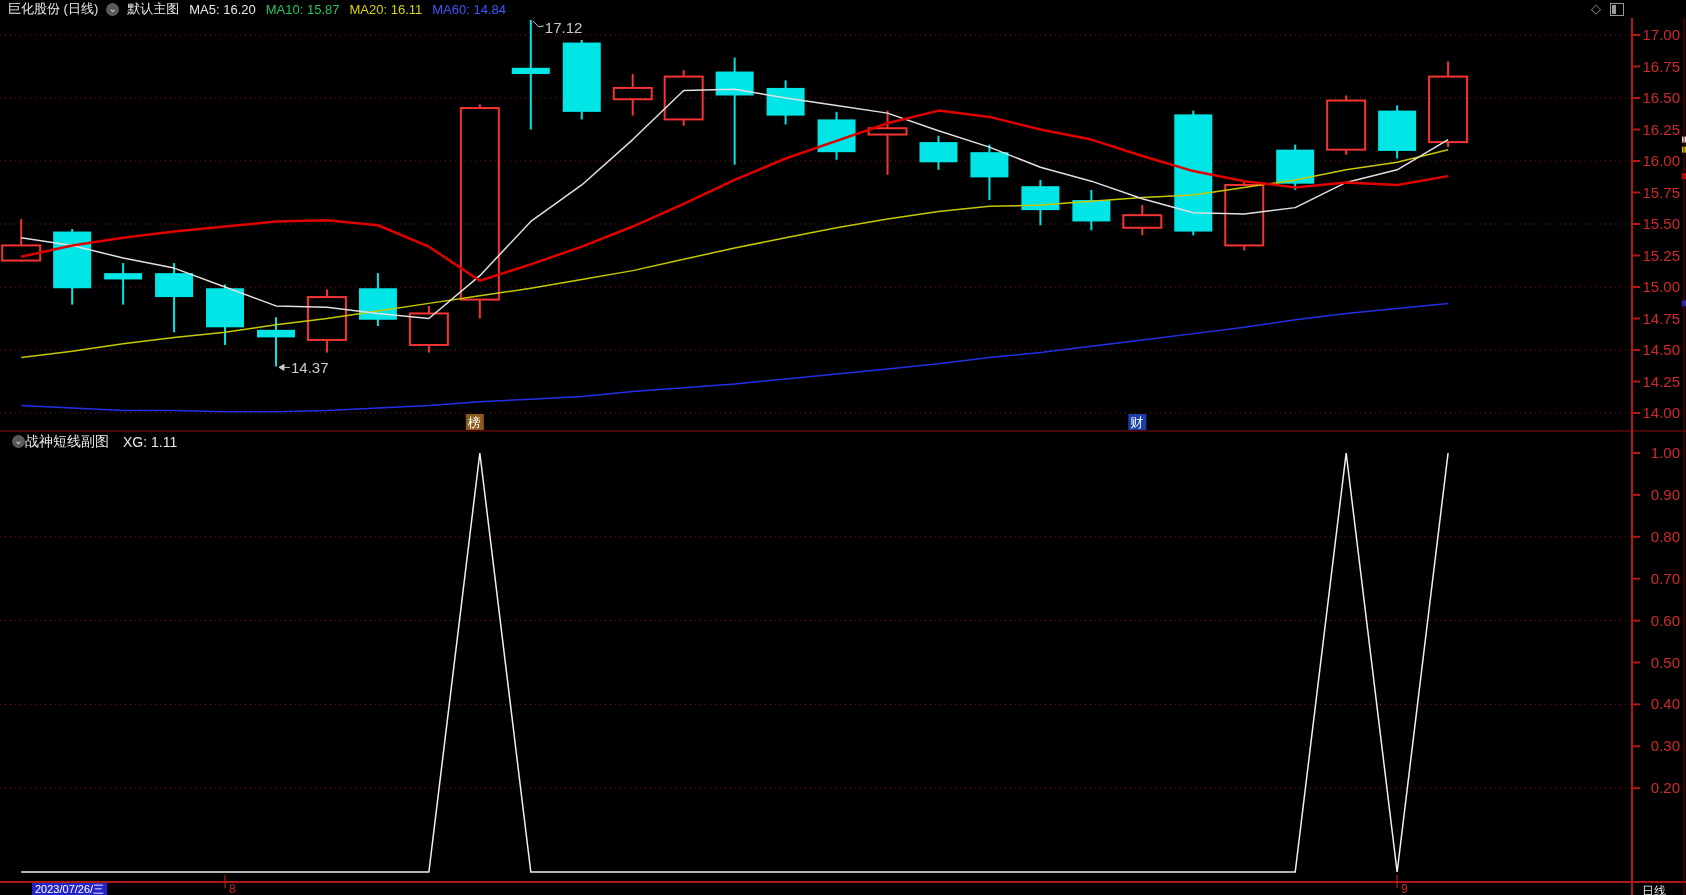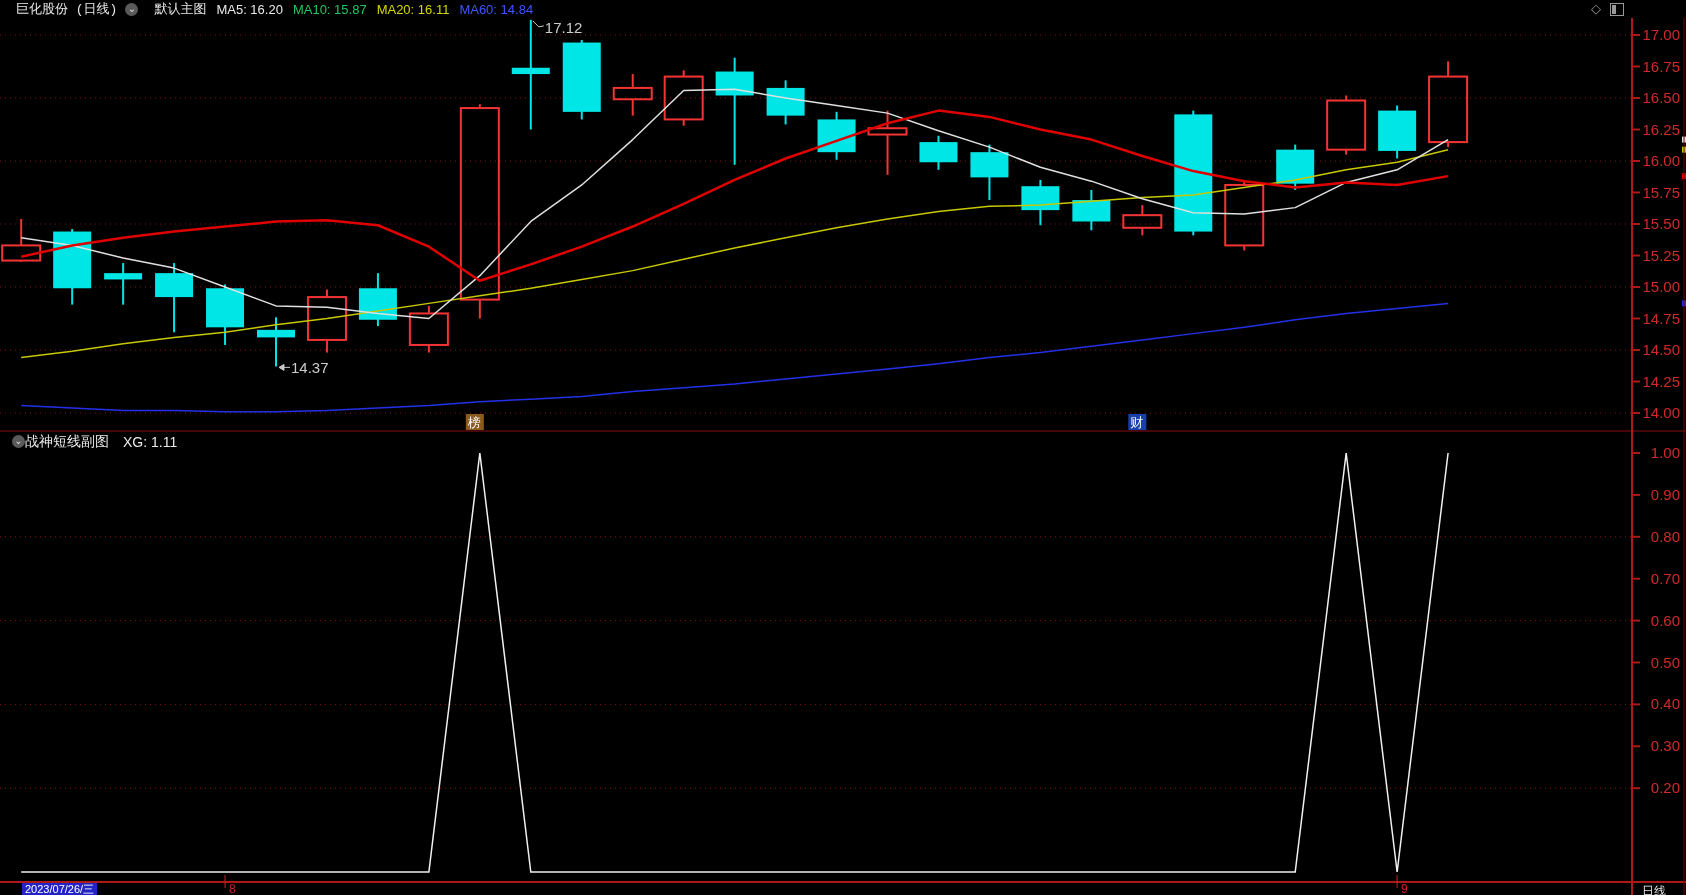--- a/index.html
+++ b/index.html
@@ -1,31 +1,31 @@
 <!DOCTYPE html>
 <html><head>
 <meta charset="utf-8">
 <style>
   html,body{margin:0;padding:0;background:#000;width:1686px;height:895px;overflow:hidden;
     font-family:"Liberation Sans","DejaVu Sans",sans-serif;}
   .bar{position:absolute;left:0;width:1686px;display:flex;align-items:center;color:#e8e8e8;}
   #topbar{top:0;height:18px;font-size:13px;gap:0;}
-  #topbar .t{margin-left:16px;white-space:nowrap;font-family:Liberation Mono, monospace;}
+  #topbar .t{margin-left:8px;white-space:nowrap;}
   .circ{width:13px;height:13px;border-radius:50%;background:#5a5a5a;color:#ddd;font-size:10px;
     line-height:11px;text-align:center;display:inline-block;margin-left:8px;flex:0 0 auto;}
   .ma-item{margin-left:10px;white-space:nowrap;}
   #win-icons{position:absolute;top:1px;right:62px;display:flex;gap:9px;align-items:center;height:16px;}
   .diamond{color:#9a9a9a;font-size:13px;line-height:14px;}
   .paneicon{width:12px;height:11px;border:1px solid #9a9a9a;position:relative;background:#000;}
   .paneicon div{position:absolute;left:1px;top:1px;bottom:1px;width:4px;background:#9a9a9a;}
   #sublabel{top:433px;height:17px;font-size:14px;}
   #sublabel .t{margin-left:0;}
   #sublabel .xg{margin-left:14px;}
   #bottombar{top:883px;height:12px;font-size:11px;}
-  #datechip{margin-left:22px;background:#2323c8;color:#fff;padding:0 3px;line-height:12px;}
+  #datechip{margin-left:32px;background:#2323c8;color:#fff;padding:0 3px;line-height:12px;}
   #period{position:absolute;left:1642px;top:883px;font-size:12px;color:#e8e8e8;}
   svg{position:absolute;left:0;top:0;}
   svg text{font-family:"Liberation Sans","DejaVu Sans",sans-serif;}
 </style>
 </head>
 <body>
 
 <svg id="chart" width="1686" height="895">
     <line x1="0" y1="35" x2="1632" y2="35" stroke="#8a1010" stroke-width="1" stroke-dasharray="1 4"></line>
     <line x1="0" y1="98" x2="1632" y2="98" stroke="#8a1010" stroke-width="1" stroke-dasharray="1 4"></line>

